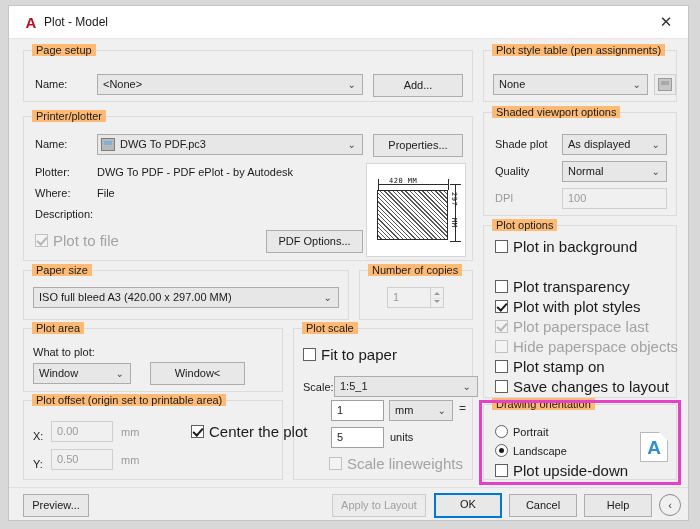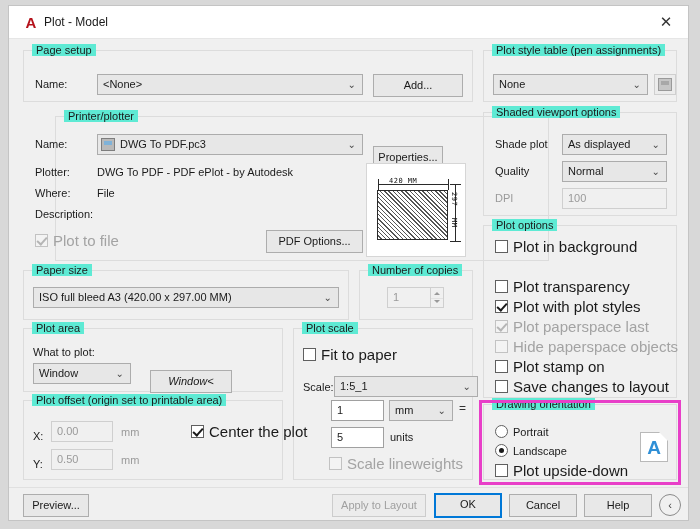--- a/index.html
+++ b/index.html
@@ -43,21 +43,21 @@
 
   
   .group{
     position:absolute;
     border:1px solid #dcdcdc;
     box-sizing:border-box;
     background:transparent;
   }
   .group > .glabel{
     position:absolute;top:-7px;left:8px;
-    background:#5eead4;
+    background:#fdba74;
     padding:0 4px;
     font-size:11px;color:#1a1a1a;
     white-space:nowrap;
   }
   .lbl{position:absolute;font-size:11px;color:#1a1a1a;white-space:nowrap;}
   .lbl.dim{color:#9a9a9a;}
 
   
   .combo{
     position:absolute;box-sizing:border-box;
@@ -214,30 +214,30 @@
   <div class="group" style="left:14px;top:44px;width:450px;height:52px;">
     <span class="glabel">Page setup</span>
   </div>
   <div class="lbl" style="left:26px;top:72px;">Name:</div>
   <div class="combo" style="left:88px;top:68px;width:266px;">
     <span>&lt;None&gt;</span>
     <span class="arrow">⌄</span>
   </div>
   <div class="btn" style="left:364px;top:68px;width:90px;">Add...</div>
 
-  <div class="group" style="left:14px;top:110px;width:494px;height:145px;margin-left:32px;">
+  <div class="group" style="left:14px;top:110px;width:450px;height:145px;">
     <span class="glabel">Printer/plotter</span>
   </div>
   <div class="lbl" style="left:26px;top:132px;">Name:</div>
   <div class="combo hasicon" style="left:88px;top:128px;width:266px;">
     <span class="picon"></span>
     <span>DWG To PDF.pc3</span>
     <span class="arrow">⌄</span>
   </div>
-  <div class="btn" style="left:364px;top:140px;width:70px;">Properties...</div>
+  <div class="btn" style="left:364px;top:128px;width:90px;">Properties...</div>
 
   <div class="lbl" style="left:26px;top:160px;">Plotter:</div>
   <div class="lbl" style="left:88px;top:160px;">DWG To PDF - PDF ePlot - by Autodesk</div>
   <div class="lbl" style="left:26px;top:181px;">Where:</div>
   <div class="lbl" style="left:88px;top:181px;">File</div>
   <div class="lbl" style="left:26px;top:202px;">Description:</div>
   <div class="lbl" style="left:88px;top:202px;"></div>
 
   <div class="cb dim" style="left:26px;top:228px;">
     <span class="box checked"></span>
@@ -278,21 +278,21 @@
   </div>
 
   <div class="group" style="left:14px;top:322px;width:260px;height:64px;">
     <span class="glabel">Plot area</span>
   </div>
   <div class="lbl" style="left:24px;top:340px;">What to plot:</div>
   <div class="combo" style="left:24px;top:357px;width:98px;">
     <span>Window</span>
     <span class="arrow">⌄</span>
   </div>
-  <div class="btn" style="left:141px;top:364px;width:82px;font-style:italic;">Window&lt;</div>
+  <div class="btn" style="left:141px;top:356px;width:95px;">Window&lt;</div>
 
   <div class="group" style="left:284px;top:322px;width:180px;height:152px;">
     <span class="glabel">Plot scale</span>
   </div>
   <div class="cb" style="left:294px;top:342px;">
     <span class="box"></span>
     <span>Fit to paper</span>
   </div>
   <div class="lbl" style="left:294px;top:375px;">Scale:</div>
   <div class="combo" style="left:325px;top:370px;width:144px;">

